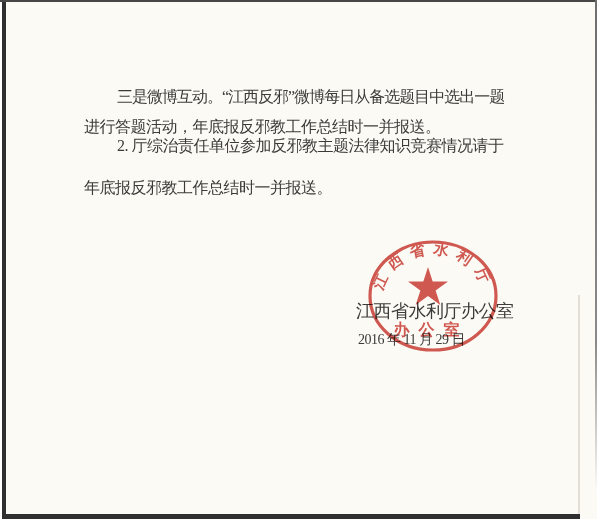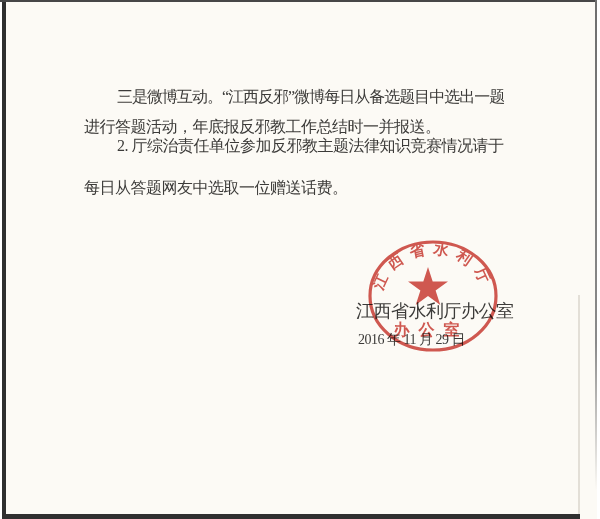--- a/index.html
+++ b/index.html
@@ -66,21 +66,21 @@
   .seal .foot-text { font-size: 16px; letter-spacing: 9px; }
 </style>
 </head>
 <body>
 
 <div class="page">
 
   <div class="line l1">三是微博互动。“江西反邪”微博每日从备选题目中选出一题</div>
   <div class="line l2">进行答题活动，年底报反邪教工作总结时一并报送。</div>
   <div class="line l3">2. 厅综治责任单位参加反邪教主题法律知识竞赛情况请于</div>
-  <div class="line l4">每日从答题网友中选取一位赠送话费。</div>
+  <div class="line l4">年底报反邪教工作总结时一并报送。</div>
 
   <div class="signature">江西省水利厅办公室</div>
   <div class="date">2016 年 11 月 29 日</div>
 
   <svg class="seal" viewBox="-70 -70 140 140" xmlns="http://www.w3.org/2000/svg">
     <ellipse cx="0" cy="0" rx="63" ry="54" fill="none" stroke="var(--seal-red)" stroke-width="3.2"></ellipse>
     <polygon transform="translate(-5,-8)" points="0,-21 4.7,-6.5 20,-6.5 7.6,2.5 12.3,17 0,8 -12.3,17 -7.6,2.5 -20,-6.5 -4.7,-6.5" fill="var(--seal-red)"></polygon>
     <path id="sealArc" d="M -49.8 -3.7 A 50 42 0 0 1 49.8 -3.7" fill="none"></path>
     <text class="arc-text" text-anchor="middle">
       <textPath href="#sealArc" startOffset="50%">江西省水利厅</textPath>

